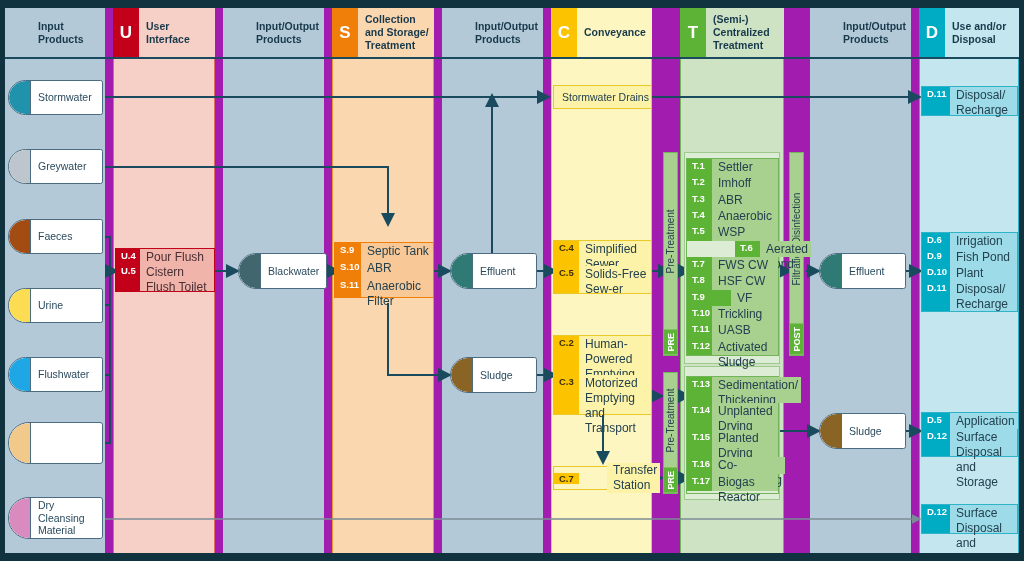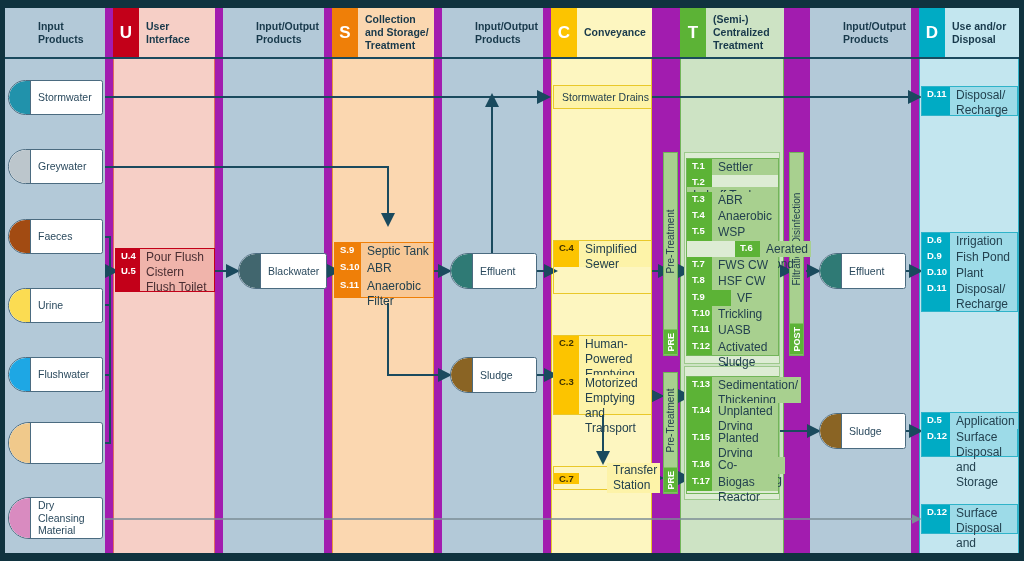--- a/index.html
+++ b/index.html
@@ -384,20 +384,24 @@
     <div class="chip-label">Sludge</div>
   </div>
 
   <div class="plainbox" style="left:553px;top:85px;width:99px;height:24px;">Stormwater Drains</div>
 
   <div class="codebox cb-c" style="left:553px;top:240px;width:99px;height:54px;">
     <div class="crow" style="height:26px;">
       <div class="code" style="width:25px;">C.4</div>
       <div class="lbl">Simplified Sewer</div>
     </div>
+    <div class="crow" style="height:28px;">
+      <div class="code" style="width:25px;">C.5</div>
+      <div class="lbl">Solids-Free Sew-er</div>
+    </div>
   </div>
 
   <div class="codebox cb-c" style="left:553px;top:335px;width:99px;height:80px;">
     <div class="crow" style="height:40px;">
       <div class="code" style="width:25px;">C.2</div>
       <div class="lbl">Human-Powered Emptying and Transport</div>
     </div>
     <div class="crow" style="height:40px;">
       <div class="code" style="width:25px;">C.3</div>
       <div class="lbl">Motorized Emptying and Transport</div>
@@ -425,21 +429,21 @@
   <div class="vstrip" style="left:789px;top:152px;width:15px;height:204px;">
     <div class="vtag">POST</div>
     <div class="vtxt">Filtration/Disinfection</div>
   </div>
 
   <div class="codebox cb-t" style="left:686px;top:158px;width:93px;height:198px;">
     <div class="crow" style="height:16.5px;">
       <div class="code" style="width:25px;">T.1</div>
       <div class="lbl">Settler</div>
     </div>
-    <div class="crow" style="height:16.5px;flex-direction:column;">
+    <div class="crow" style="height:16.5px;">
       <div class="code" style="width:25px;">T.2</div>
       <div class="lbl">Imhoff Tank</div>
     </div>
     <div class="crow" style="height:16.5px;">
       <div class="code" style="width:25px;">T.3</div>
       <div class="lbl">ABR</div>
     </div>
     <div class="crow" style="height:16.5px;">
       <div class="code" style="width:25px;">T.4</div>
       <div class="lbl">Anaerobic Filter</div>

